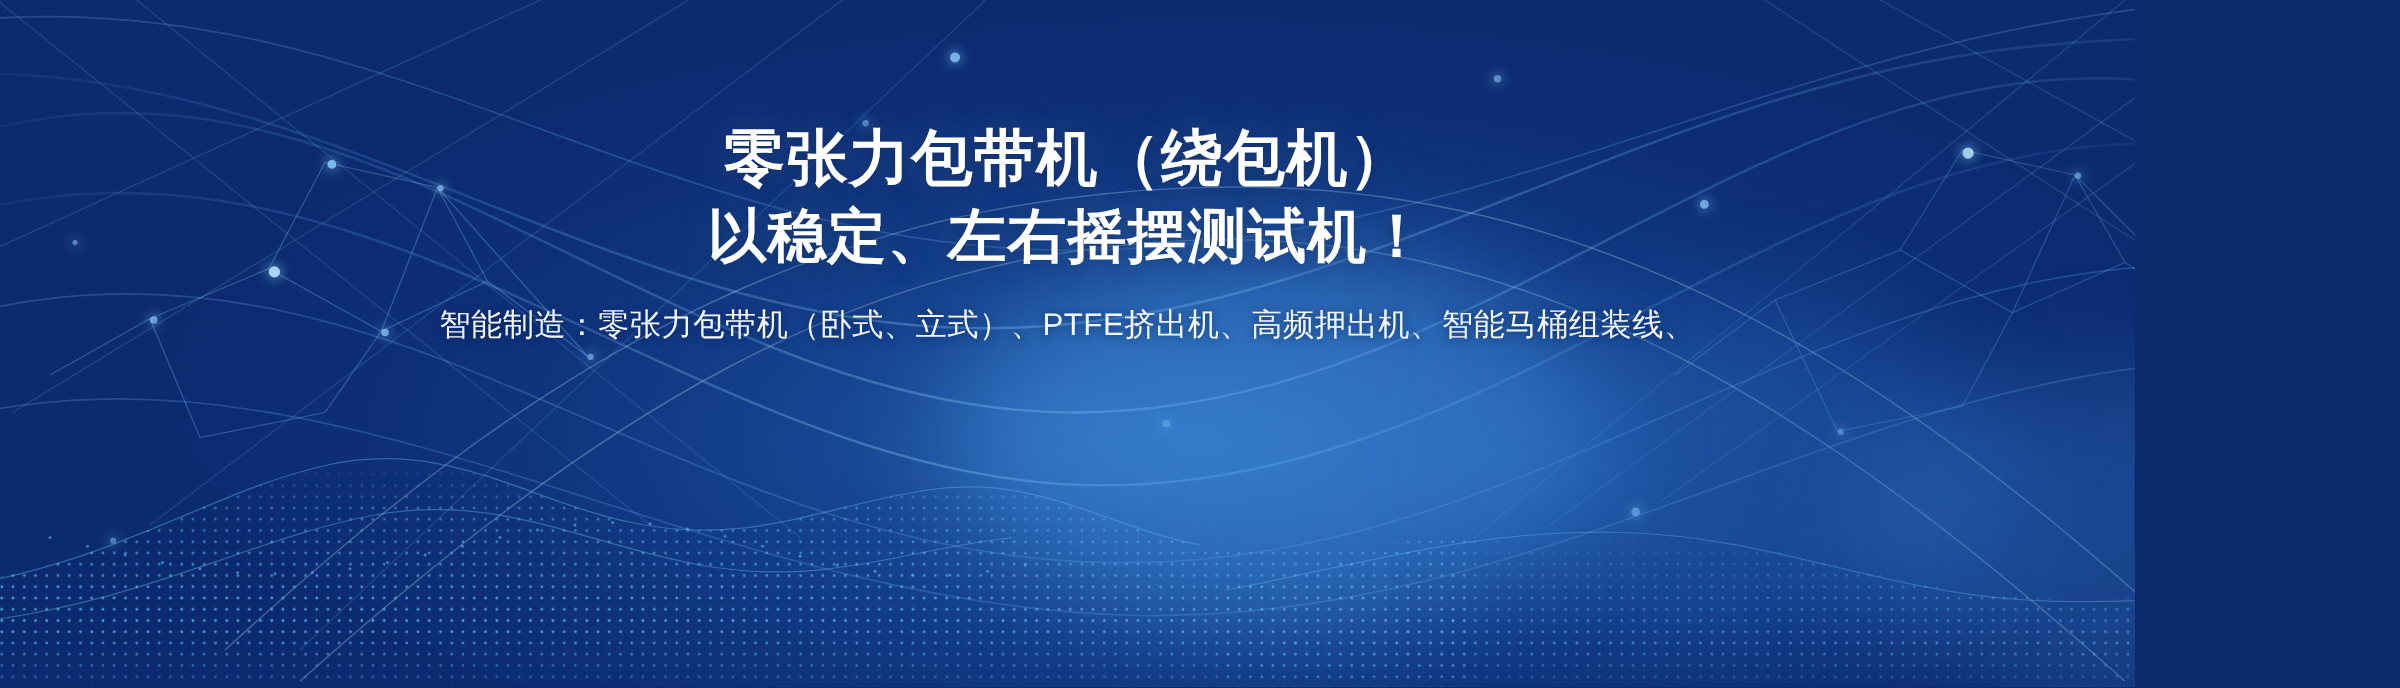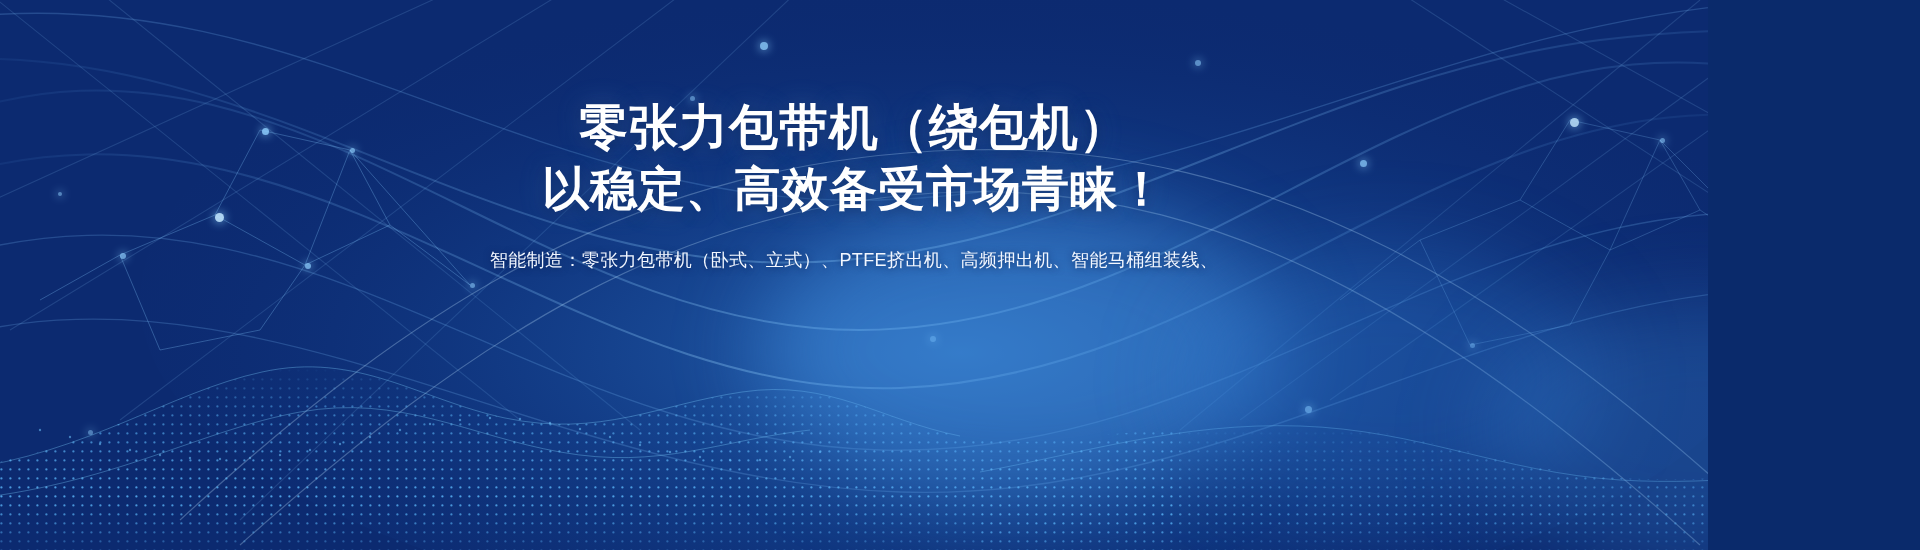--- a/index.html
+++ b/index.html
@@ -38,21 +38,21 @@
     letter-spacing: 1px;
     text-shadow: 0 2px 14px rgba(3,22,70,0.55), 0 0 26px rgba(120,190,255,0.30);
     white-space: nowrap;
   }
   #title-line-2 { font-size: 47px; }
   #subtitle-block {
     margin-top: 20px;
   }
   .subtitle-line {
     color: #f2f7ff;
-    font-size: 18px;
+    font-size: 25px;
     line-height: 40px;
     font-weight: 400;
     letter-spacing: 0.4px;
     text-shadow: 0 1px 7px rgba(5,25,75,0.65);
     white-space: nowrap;
   }
 
   
   .node {
     position: absolute;
@@ -237,20 +237,20 @@
     <div class="node" style="left:1305px; top:406px; width:7px;  height:7px;  opacity:.7;"></div>
     <div class="node" style="left:88px;   top:430px; width:5px;  height:5px;  opacity:.5;"></div>
 
     <div class="glow-blob" style="left:760px; top:200px; width:520px; height:300px; background:rgba(70,150,230,0.45);"></div>
     <div class="glow-blob" style="left:1180px; top:250px; width:420px; height:260px; background:rgba(45,120,205,0.30);"></div>
     <div class="glow-blob" style="left:1480px; top:300px; width:460px; height:260px; background:rgba(60,140,220,0.28);"></div>
   </div>
 
   <div id="text-block">
     <div class="title-line" id="title-line-1">零张力包带机（绕包机）</div>
-    <div class="title-line" id="title-line-2">以稳定、高效备受市场青睐！</div>
+    <div class="title-line" id="title-line-2">以稳定、左右摇摆测试机！</div>
 
     <div id="subtitle-block">
       <div class="subtitle-line">智能制造：零张力包带机（卧式、立式）、PTFE挤出机、高频押出机、智能马桶组装线、</div>
     </div>
   </div>
 
 </div>
 
 </body></html>

